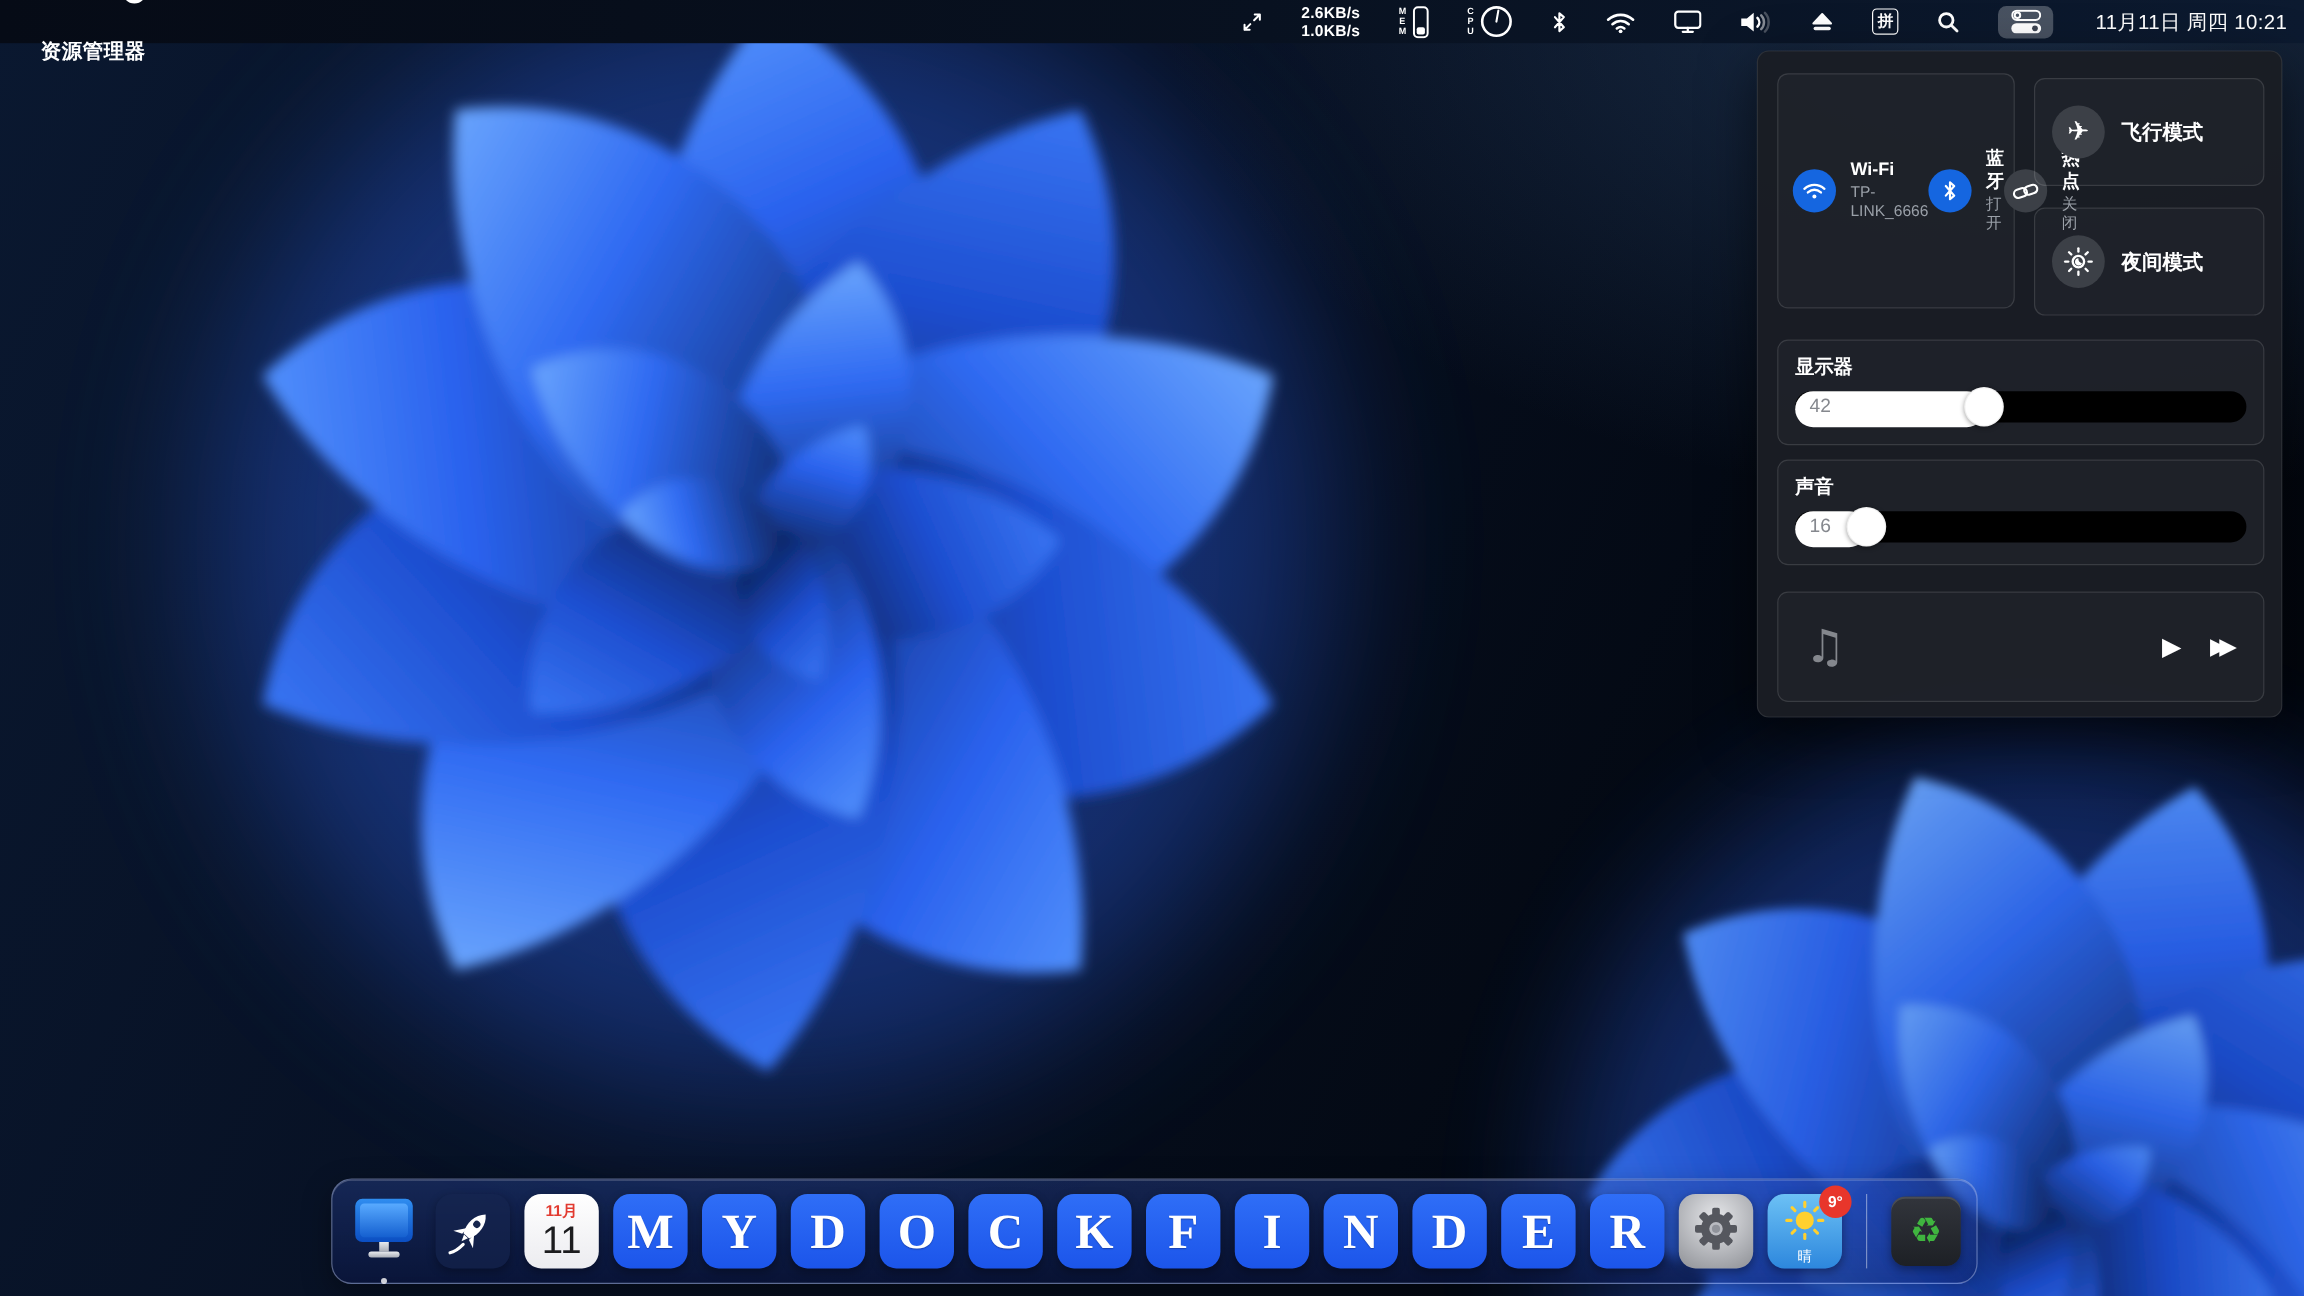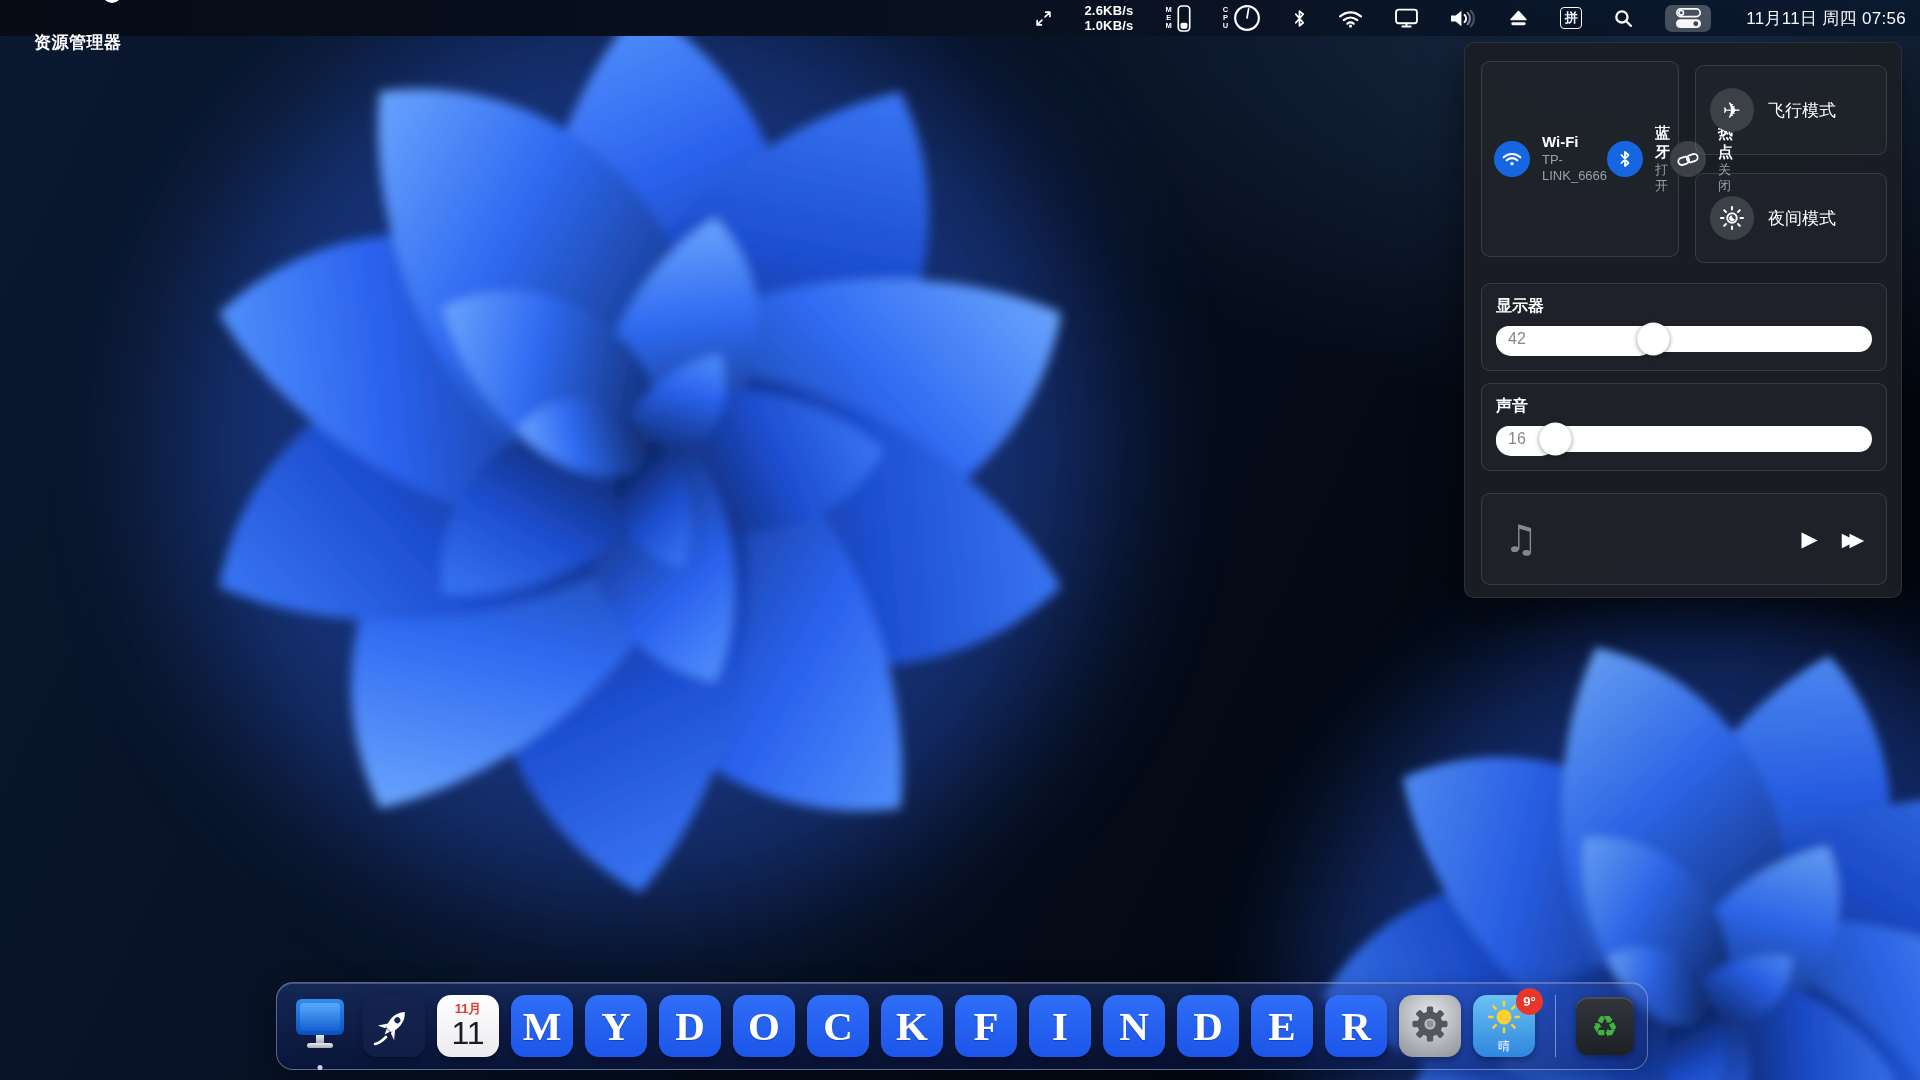--- a/index.html
+++ b/index.html
@@ -43,26 +43,26 @@
     display:flex; flex-direction:row; justify-content:space-around; padding:8px 12px; }
   .conn-row { display:flex; align-items:center; gap:12px; }
   .circ { flex:0 0 auto; border-radius:50%; display:flex; align-items:center; justify-content:center; }
   .circ-36 { width:36px; height:36px; }
   .circ-44 { width:44px; height:44px; }
   .circ-blue { background:#1566e0; }
   .circ-gray { background:#3c4047; }
   .conn-title { font-size:15px; font-weight:700; line-height:1.25; }
   .conn-sub { font-size:13px; color:#9aa0a8; line-height:1.25; }
   .toggle-card { left:230px; width:192px; height:90px; display:flex; align-items:center; gap:14px; padding:0 14px; }
-  .toggle-card .tc-label { font-size:17px; font-weight:400; }
+  .toggle-card .tc-label { font-size:17px; font-weight:700; }
   .air-card { top:22px; } .night-card { top:130px; }
   .section-card { left:16px; width:406px; height:88px; padding:12px 14px; }
   .display-card { top:240px; } .sound-card { top:340px; }
   .sec-title { font-size:16px; font-weight:700; margin-bottom:9px; }
-  .slider { position:relative; height:26px; border-radius:15px; background:#ffffff; }
+  .slider { position:relative; height:26px; border-radius:15px; background:#000000; }
   .slider-fill { position:absolute; left:0; top:0; height:30px; background:#fff; border-radius:15px; }
   .slider-value { position:absolute; left:12px; top:50%; transform:translateY(-50%);
     font-size:16px; color:#85888e; z-index:2; }
   .slider-thumb { position:absolute; top:50%; width:33px; height:33px; border-radius:50%;
     background:#fff; transform:translate(-52%,-50%); z-index:3;
     box-shadow:0 1px 4px rgba(0,0,0,.4), inset 0 0 0 1px rgba(0,0,0,.06); }
   .music-card { left:16px; top:450px; width:406px; height:92px;
     display:flex; align-items:center; justify-content:space-between; padding:0 22px; }
   .music-note { font-size:38px; color:#84878d; font-family:"DejaVu Sans",sans-serif; }
   .music-btns { display:flex; align-items:center; gap:24px; }
@@ -256,21 +256,21 @@
       <div class="cc-button">
         <span>
           <svg width="25" height="20" viewBox="0 0 24 19" fill="none">
             <rect x="0.8" y="0.8" width="22.4" height="7.4" rx="3.7" stroke="#fff" stroke-width="1.6"></rect>
             <circle cx="5" cy="4.5" r="2.2" stroke="#fff" stroke-width="1.6"></circle>
             <rect x="0" y="10.8" width="24" height="8.2" rx="4.1" fill="#fff"></rect>
             <circle cx="19" cy="14.9" r="2.3" fill="#3e4552"></circle>
           </svg>
         </span>
       </div>
-      <div class="datetime">11月11日 周四 07:56</div>
+      <div class="datetime">11月11日 周四 10:21</div>
     </div>
   </div>
 
   <div class="panel">
 
     <div class="card conn-card">
       <div class="conn-row">
         <div class="circ circ-36 circ-blue">
           <svg width="20" height="16" viewBox="0 0 24 18" fill="none" stroke="#fff" stroke-width="2.4" stroke-linecap="round">
             <path d="M2,7 C8,1.8 16,1.8 22,7"></path>

